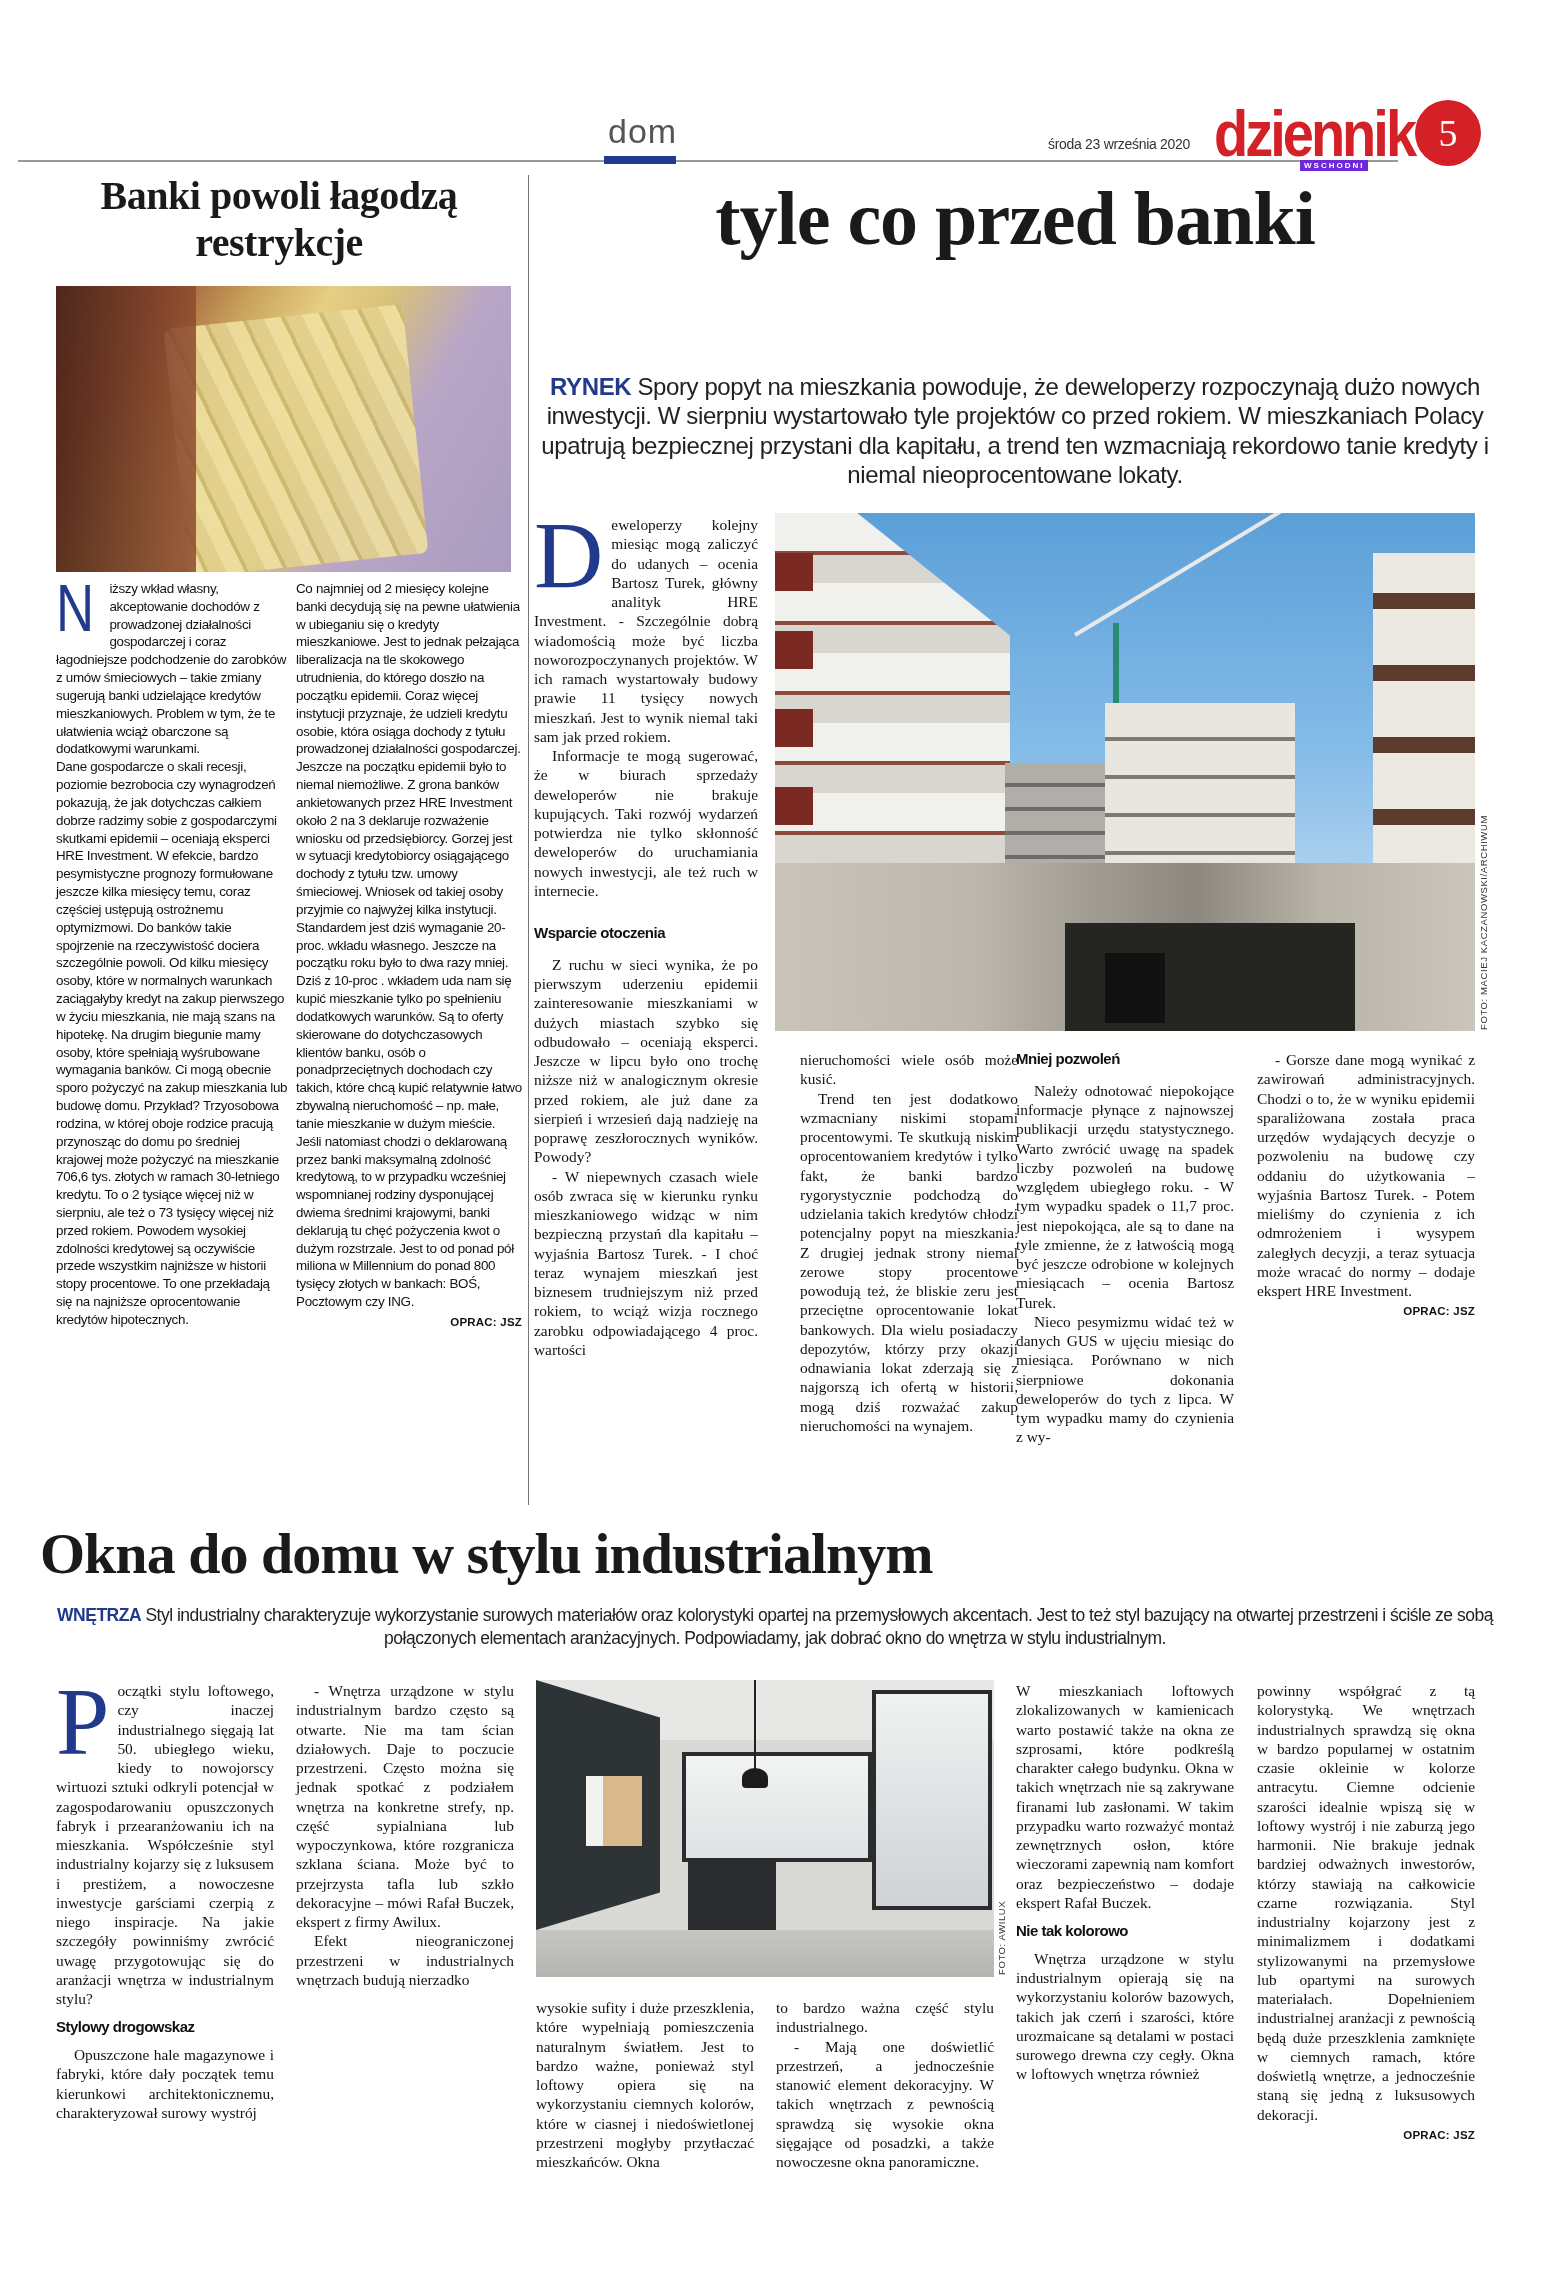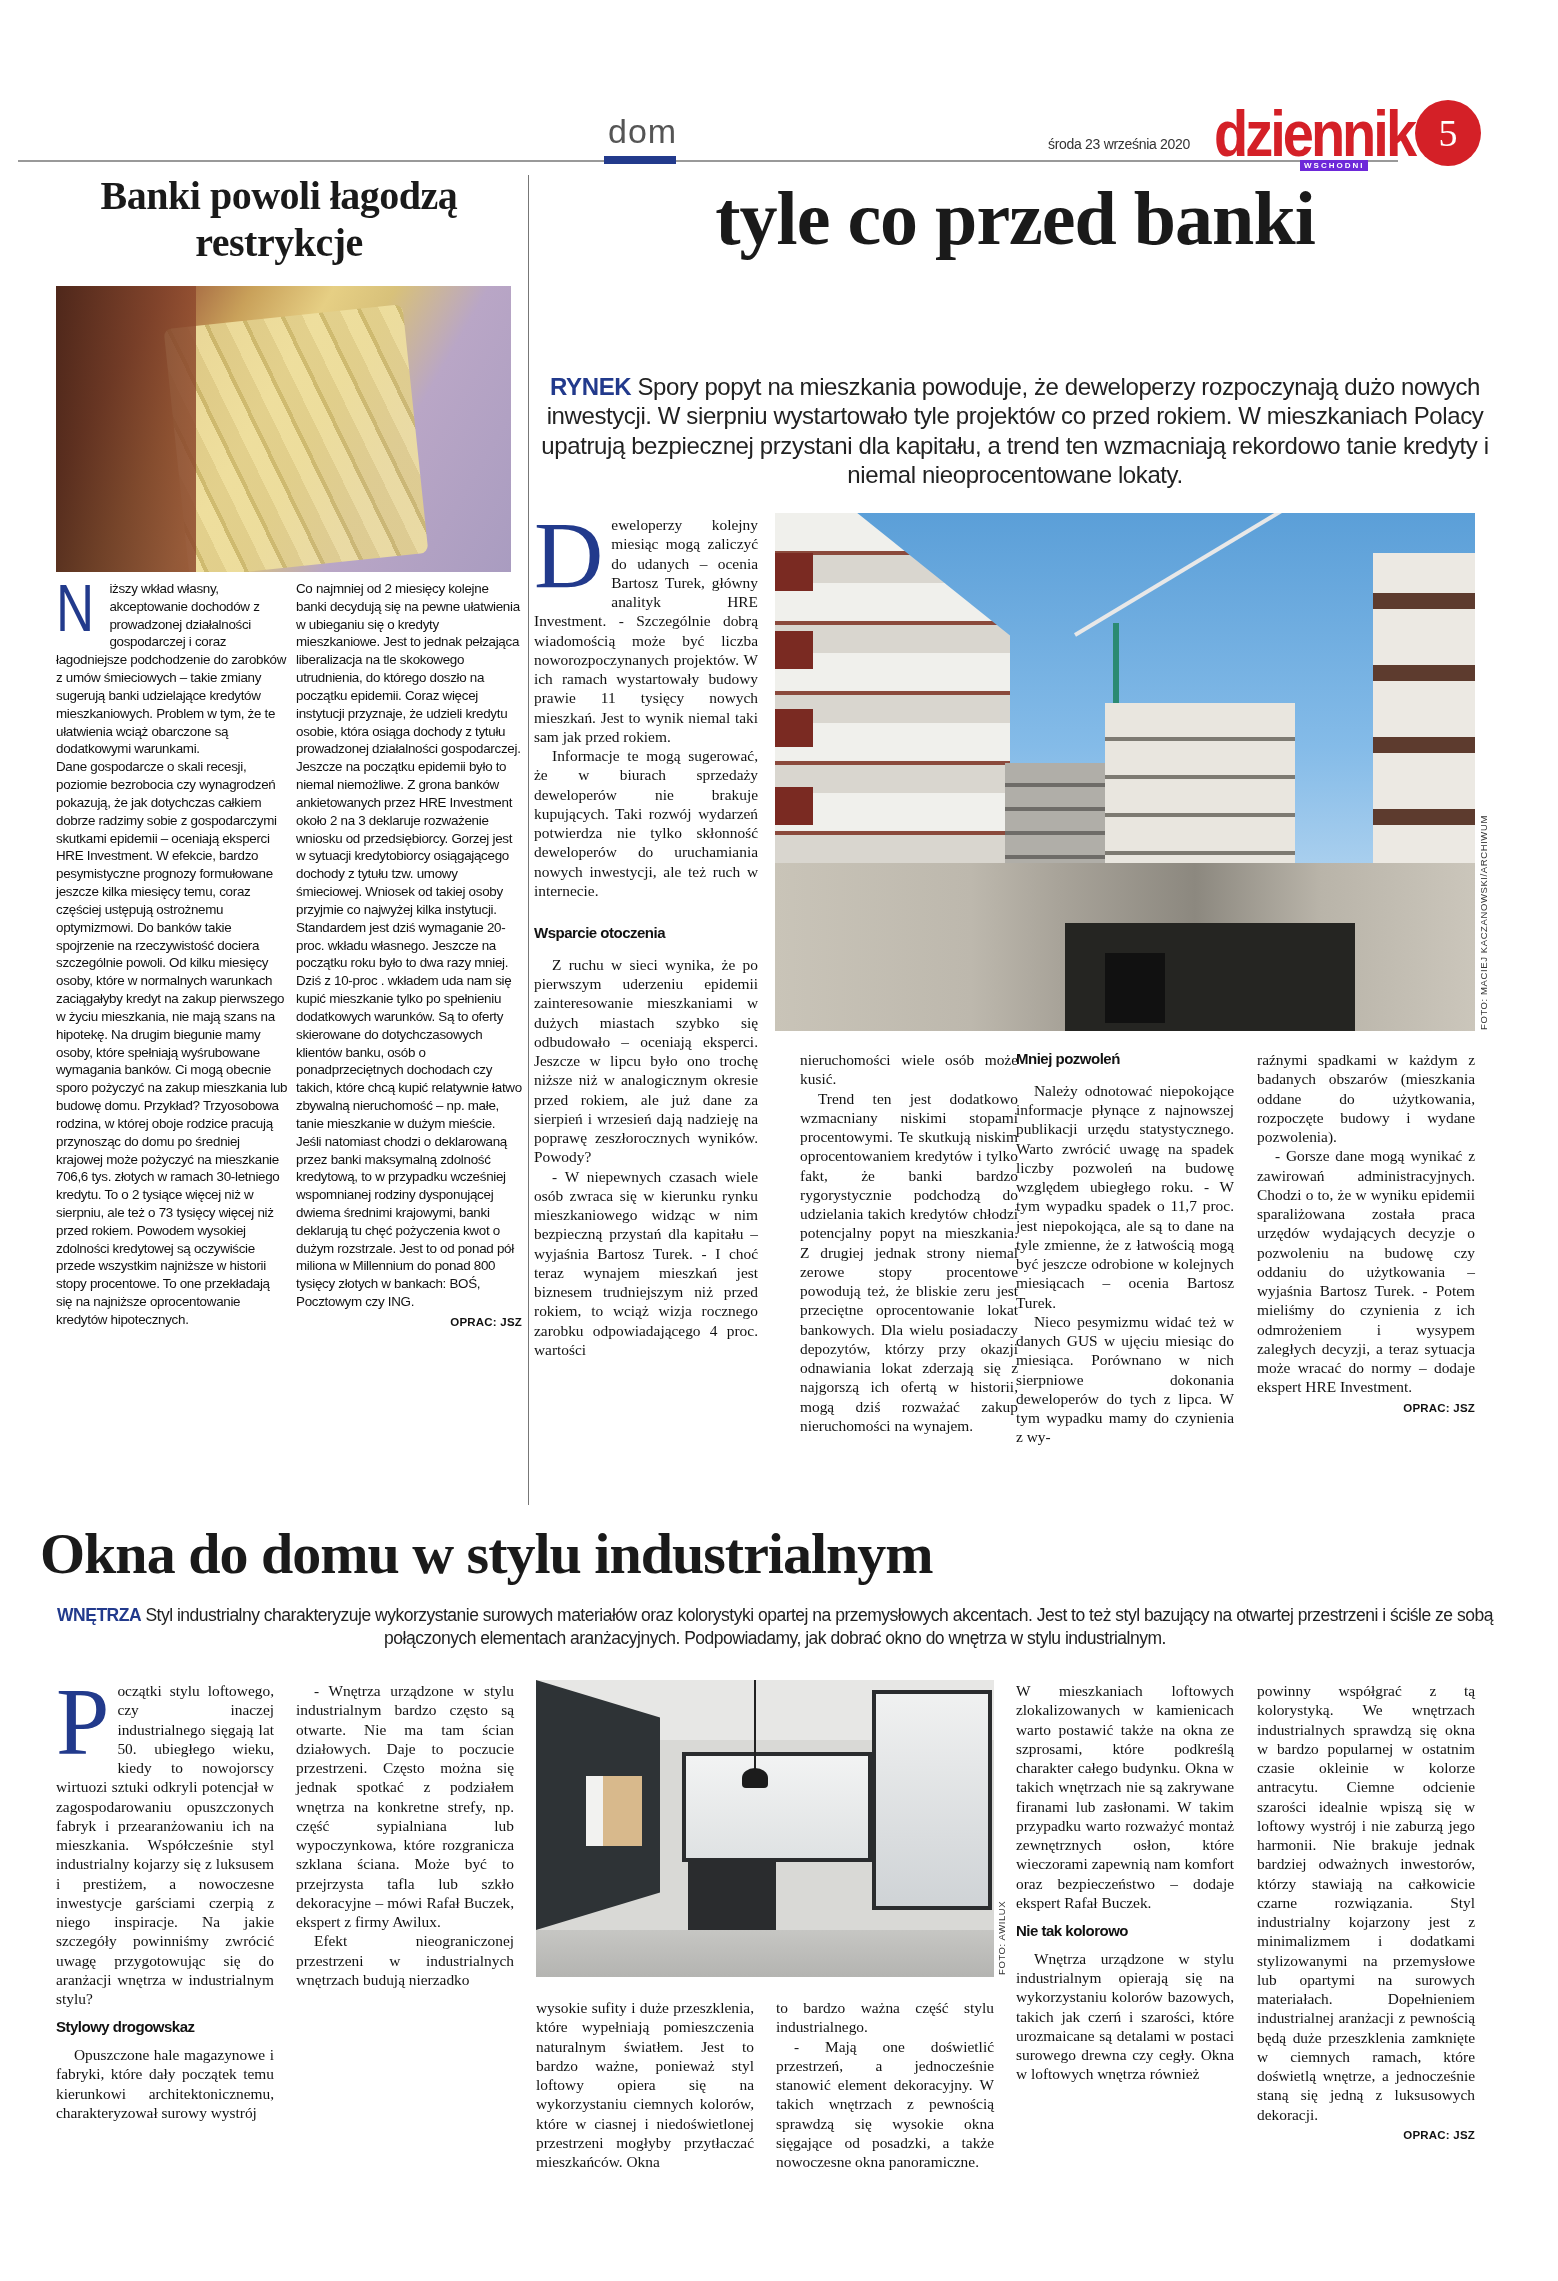--- a/index.html
+++ b/index.html
@@ -108,21 +108,20 @@
 <div class="abs col-serif" style="left:800px;top:1050px;width:218px;">
   <p class="noindent">nieruchomości wiele osób może kusić.</p>
   <p>Trend ten jest dodatkowo wzmacniany niskimi stopami procentowymi. Te skutkują niskim oprocentowaniem kredytów i tylko fakt, że banki bardzo rygorystycznie podchodzą do udzielania takich kredytów chłodzi potencjalny popyt na mieszkania. Z drugiej jednak strony niemal zerowe stopy procentowe powodują też, że bliskie zeru jest przeciętne oprocentowanie lokat bankowych. Dla wielu posiadaczy depozytów, którzy przy okazji odnawiania lokat zderzają się z najgorszą ich ofertą w historii, mogą dziś rozważać zakup nieruchomości na wynajem.</p>
 </div>
 <div class="abs col-serif" style="left:1016px;top:1050px;width:218px;">
   <div class="subhead" style="margin-top:0;">Mniej pozwoleń</div>
   <p style="margin-top:12px;">Należy odnotować niepokojące informacje płynące z najnowszej publikacji urzędu statystycznego. Warto zwrócić uwagę na spadek liczby pozwoleń na budowę względem ubiegłego roku. - W tym wypadku spadek o 11,7 proc. jest niepokojąca, ale są to dane na tyle zmienne, że z łatwością mogą być jeszcze odrobione w kolejnych miesiącach – ocenia Bartosz Turek.</p>
   <p>Nieco pesymizmu widać też w danych GUS w ujęciu miesiąc do miesiąca. Porównano w nich sierpniowe dokonania deweloperów do tych z lipca. W tym wypadku mamy do czynienia z wy-</p>
 </div>
 <div class="abs col-serif" style="left:1257px;top:1050px;width:218px;">
-  <p class="noindent">raźnymi spadkami w każdym z badanych obszarów (mieszkania oddane do użytkowania, rozpoczęte budowy i wydane pozwolenia).</p>
   <p>- Gorsze dane mogą wynikać z zawirowań administracyjnych. Chodzi o to, że w wyniku epidemii sparaliżowana została praca urzędów wydających decyzje o pozwoleniu na budowę czy oddaniu do użytkowania – wyjaśnia Bartosz Turek. - Potem mieliśmy do czynienia z ich odmrożeniem i wysypem zaległych decyzji, a teraz sytuacja może wracać do normy – dodaje ekspert HRE Investment.</p>
   <div class="byline">OPRAC: JSZ</div>
 </div>
 
 <div class="abs h-bottom" style="left:40px;top:1525px;width:1470px;">Okna do domu w stylu industrialnym</div>
 <div class="abs lead-small" style="left:40px;top:1604px;width:1470px;">
   <span class="kicker">WNĘTRZA</span><span> Styl industrialny charakteryzuje wykorzystanie surowych materiałów oraz kolorystyki opartej na przemysłowych akcentach. Jest to też styl bazujący na otwartej przestrzeni i ściśle ze sobą połączonych elementach aranżacyjnych. Podpowiadamy, jak dobrać okno do wnętrza w stylu industrialnym.</span>
 </div>
 
 <div class="photo" style="left:536px;top:1680px;width:458px;height:297px;background:#d9d9d6;">

